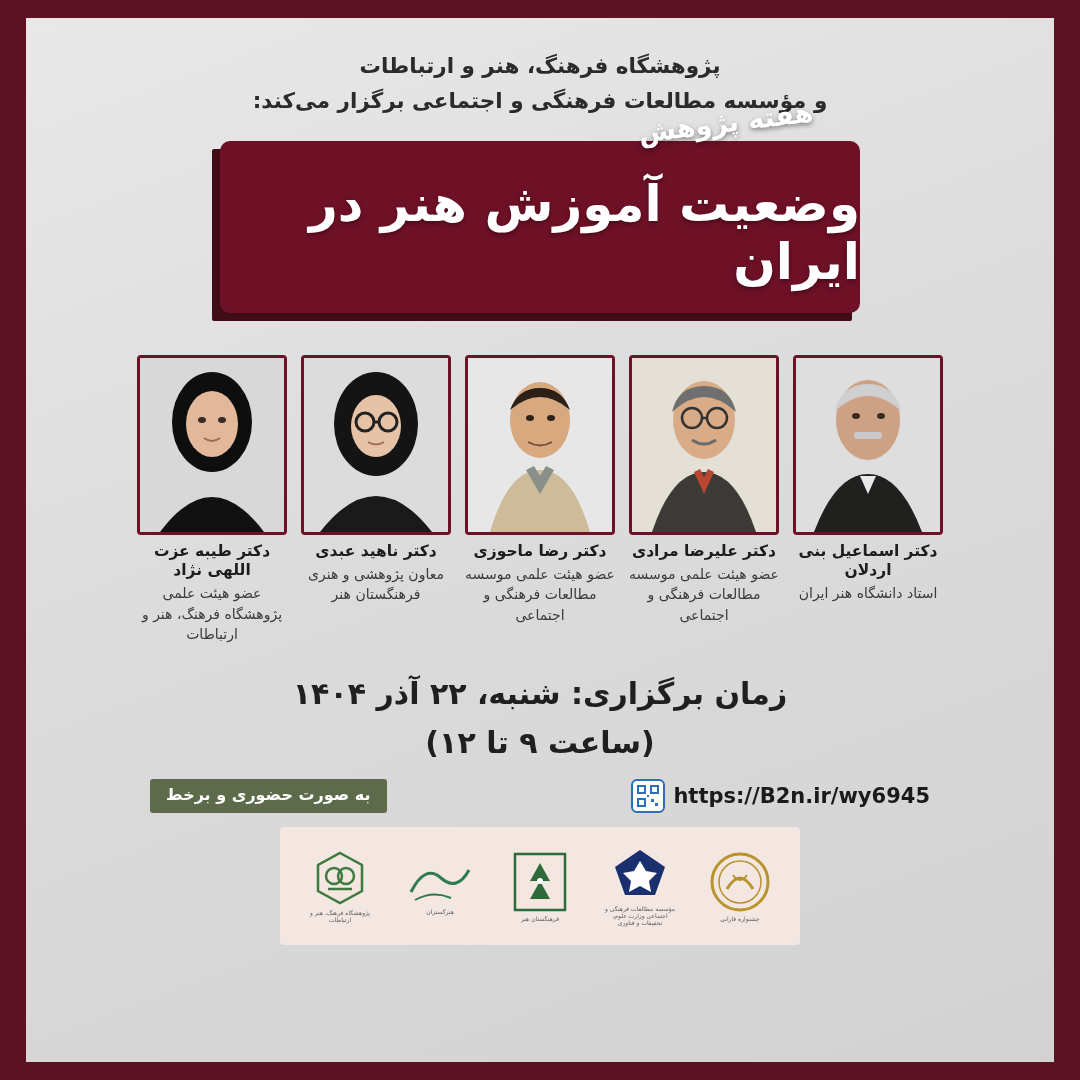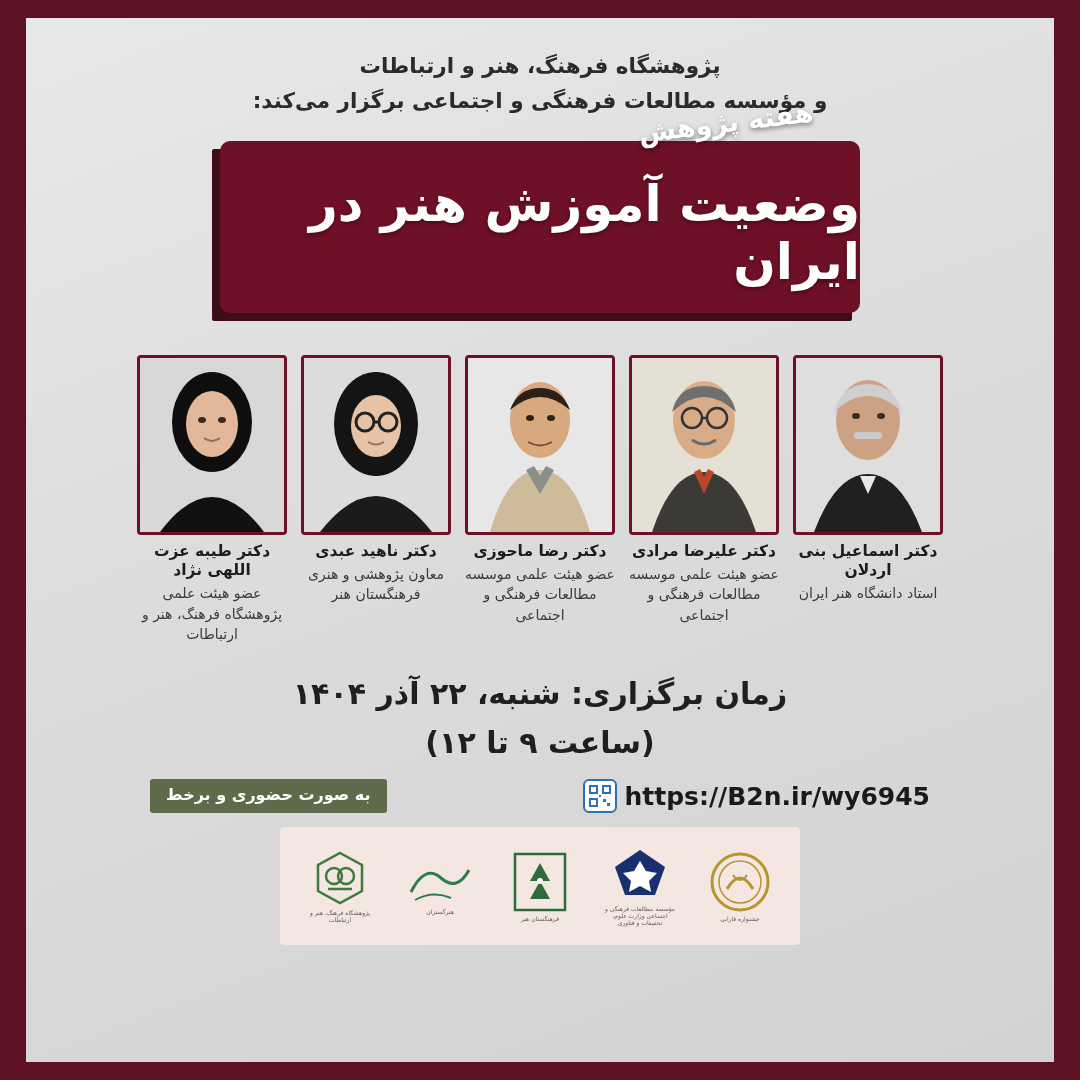--- a/index.html
+++ b/index.html
@@ -148,21 +148,21 @@
     background: #5d6b4b;
     color: #fff;
     font-size: 16px;
     font-weight: 700;
     padding: 6px 16px;
     border-radius: 3px;
   }
   .link-left { display: flex; align-items: center; gap: 8px; direction: ltr; }
   .link-url {
     font-family: "DejaVu Sans", "Liberation Sans", sans-serif;
-    font-size: 25px;
+    font-size: 21px;
     font-weight: 600;
     color: #1a1a1a;
   }
   .qr-icon {
     width: 34px; height: 34px;
     border: 2px solid #2b6fb5;
     border-radius: 6px;
     display: flex; align-items: center; justify-content: center;
     background: #fff;
   }

